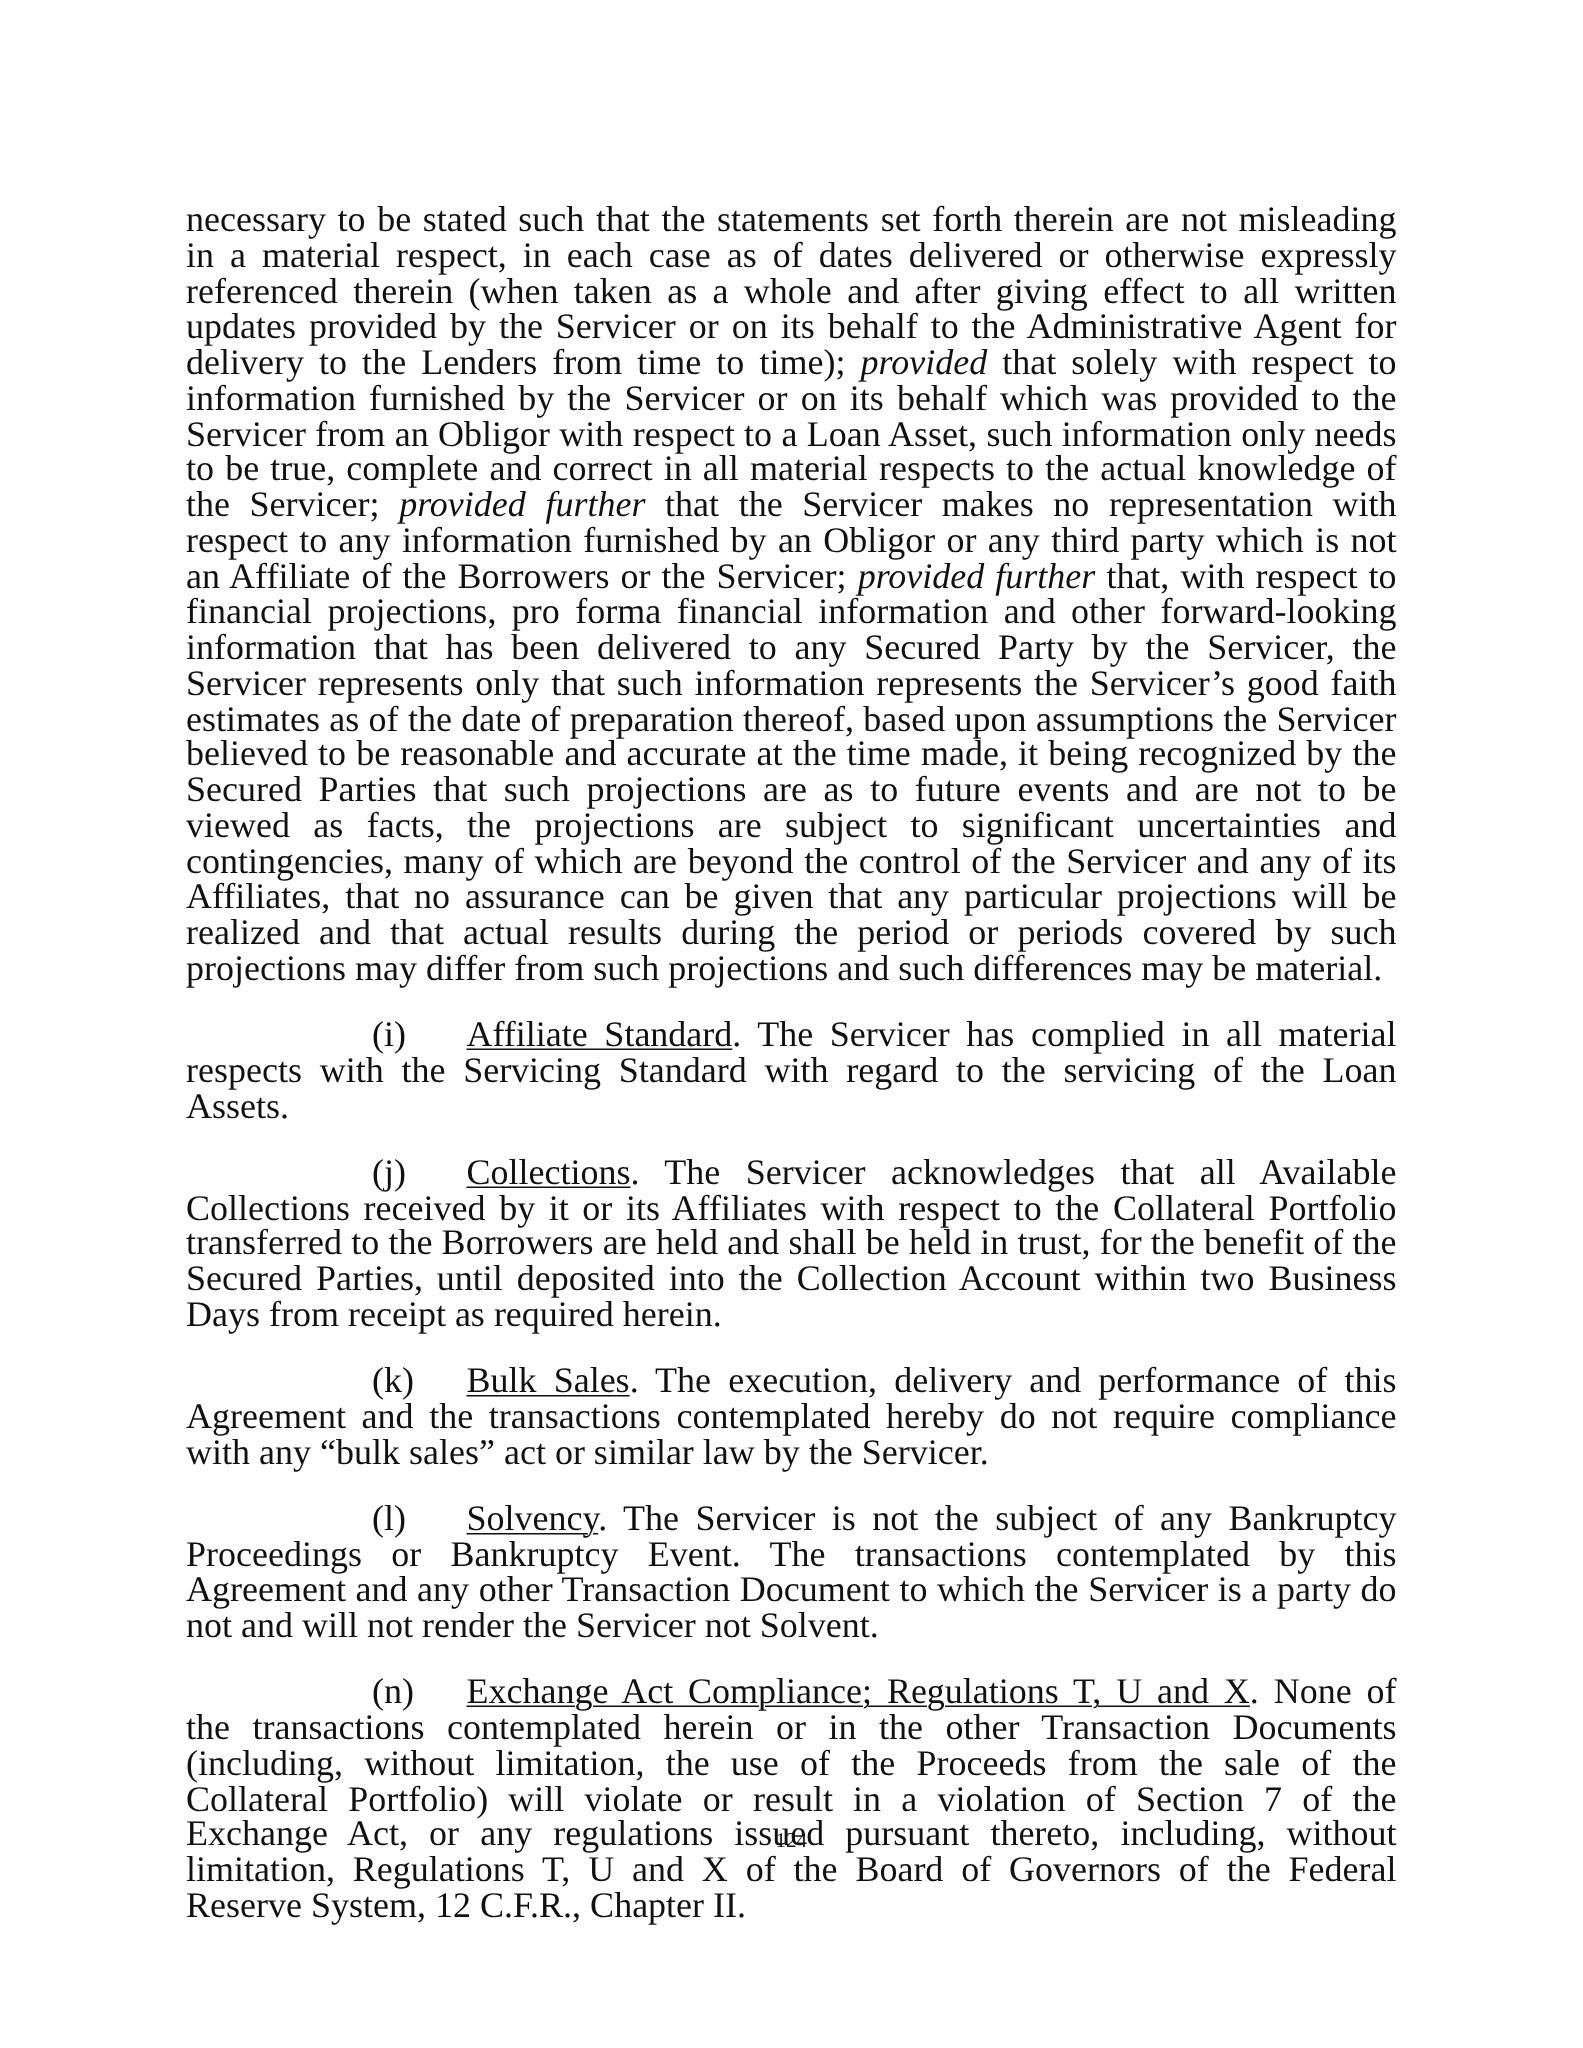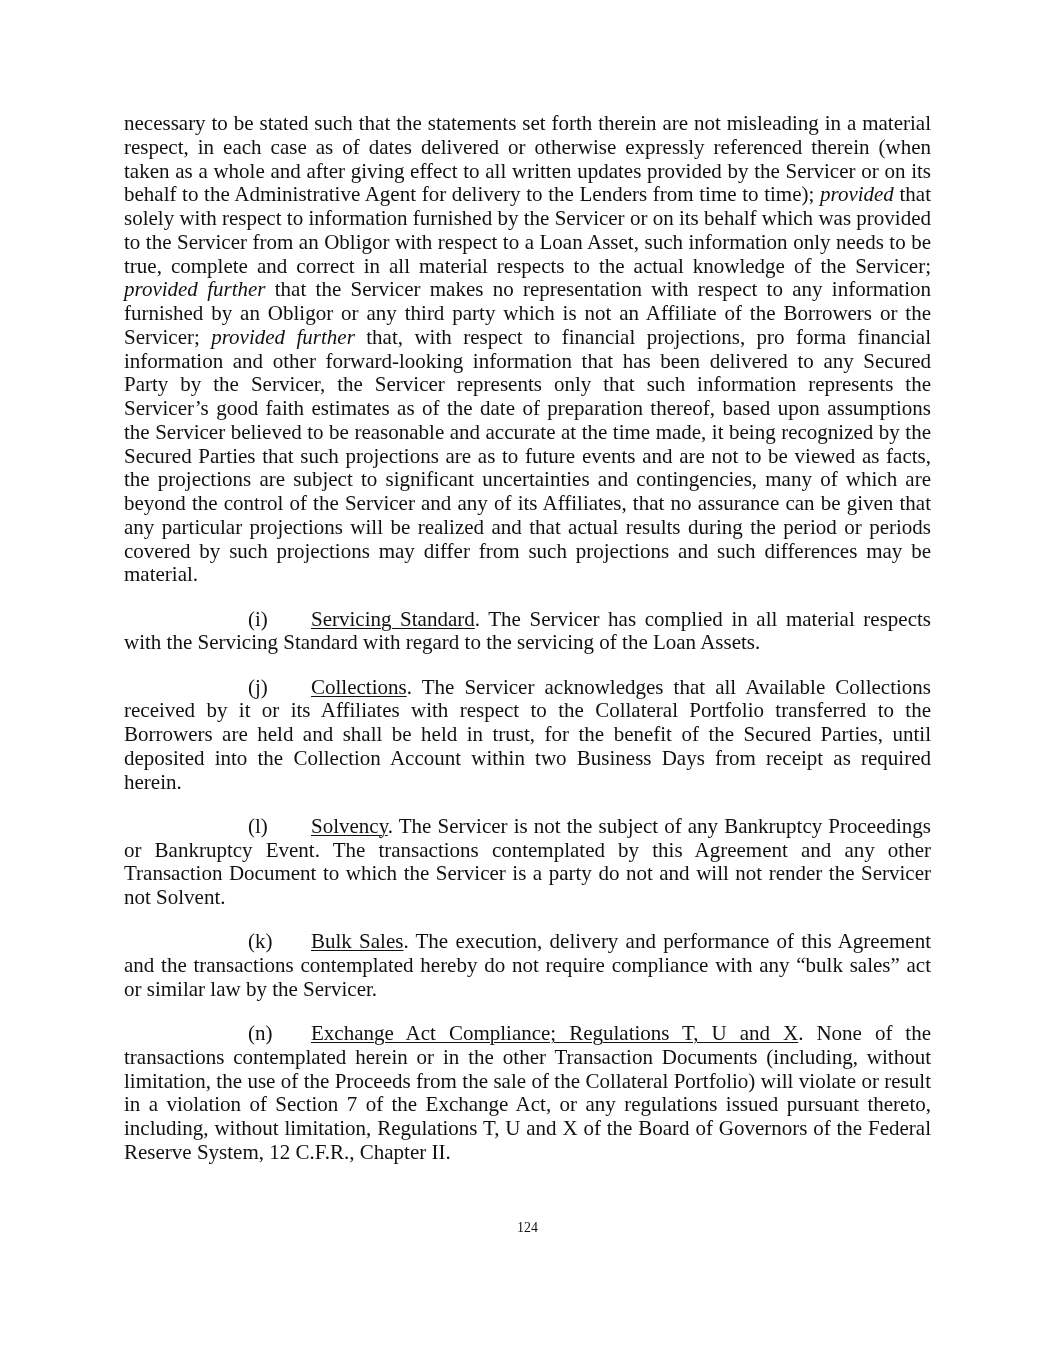--- a/index.html
+++ b/index.html
@@ -11,23 +11,23 @@
       width: 1055px;
       height: 1365px;
       position: relative;
       overflow: hidden;
       font-family: "Liberation Serif", "DejaVu Serif", serif;
       color: #111111;
     }
     .page {
       position: absolute;
       left: 124px;
-      top: 112px;
+      top: 136px;
       width: 807px;
-      font-size: 21px;
+      font-size: 24px;
       line-height: 23.75px;
     }
     .para {
       margin: 0;
       text-align: justify;
       text-justify: inter-word;
     }
     .para + .para {
       margin-top: 20.5px;
     }
@@ -55,26 +55,26 @@
       color: #111111;
     }
   </style>
 </head>
 <body>
 
 <div class="page">
 
   <p class="para"><span>necessary to be stated such that the statements set forth therein are not misleading in a material respect, in each case as of dates delivered or otherwise expressly referenced therein (when taken as a whole and after giving effect to all written updates provided by the Servicer or on its behalf to the Administrative Agent for delivery to the Lenders from time to time); </span><em>provided</em><span> that solely with respect to information furnished by the Servicer or on its behalf which was provided to the Servicer from an Obligor with respect to a Loan Asset, such information only needs to be true, complete and correct in all material respects to the actual knowledge of the Servicer; </span><em>provided further</em><span> that the Servicer makes no representation with respect to any information furnished by an Obligor or any third party which is not an Affiliate of the Borrowers or the Servicer; </span><em>provided further</em><span> that, with respect to financial projections, pro forma financial information and other forward-looking information that has been delivered to any Secured Party by the Servicer, the Servicer represents only that such information represents the Servicer’s good faith estimates as of the date of preparation thereof, based upon assumptions the Servicer believed to be reasonable and accurate at the time made, it being recognized by the Secured Parties that such projections are as to future events and are not to be viewed as facts, the projections are subject to significant uncertainties and contingencies, many of which are beyond the control of the Servicer and any of its Affiliates, that no assurance can be given that any particular projections will be realized and that actual results during the period or periods covered by such projections may differ from such projections and such differences may be material.</span></p>
 
-  <p class="para"><span class="item-label">(i)</span><span class="heading">Servicing Standard</span><span>.  The Servicer has complied in all material respects with the Servicing Standard with regard to the servicing of the Loan Assets.</span></p>
+  <p class="para"><span class="item-label">(i)</span><span class="heading">Affiliate Standard</span><span>.  The Servicer has complied in all material respects with the Servicing Standard with regard to the servicing of the Loan Assets.</span></p>
 
   <p class="para"><span class="item-label">(j)</span><span class="heading">Collections</span><span>.  The Servicer acknowledges that all Available Collections received by it or its Affiliates with respect to the Collateral Portfolio transferred to the Borrowers are held and shall be held in trust, for the benefit of the Secured Parties, until deposited into the Collection Account within two Business Days from receipt as required herein.</span></p>
 
+  <p class="para"><span class="item-label">(k)</span><span class="heading">Bulk Sales</span><span>.  The execution, delivery and performance of this Agreement and the transactions contemplated hereby do not require compliance with any “bulk sales” act or similar law by the Servicer.</span></p>
+
   <p class="para"><span class="item-label">(l)</span><span class="heading">Solvency</span><span>.  The Servicer is not the subject of any Bankruptcy Proceedings or Bankruptcy Event.  The transactions contemplated by this Agreement and any other Transaction Document to which the Servicer is a party do not and will not render the Servicer not Solvent.</span></p>
-
-  <p class="para"><span class="item-label">(k)</span><span class="heading">Bulk Sales</span><span>.  The execution, delivery and performance of this Agreement and the transactions contemplated hereby do not require compliance with any “bulk sales” act or similar law by the Servicer.</span></p>
 
 
   <p class="para"><span class="item-label">(n)</span><span class="heading">Exchange Act Compliance; Regulations T, U and X</span><span>.  None of the transactions contemplated herein or in the other Transaction Documents (including, without limitation, the use of the Proceeds from the sale of the Collateral Portfolio) will violate or result in a violation of Section 7 of the Exchange Act, or any regulations issued pursuant thereto, including, without limitation, Regulations T, U and X of the Board of Governors of the Federal Reserve System, 12 C.F.R., Chapter II.</span></p>
 
 </div>
 
 <div class="page-number">124</div>
 
 </body></html>

